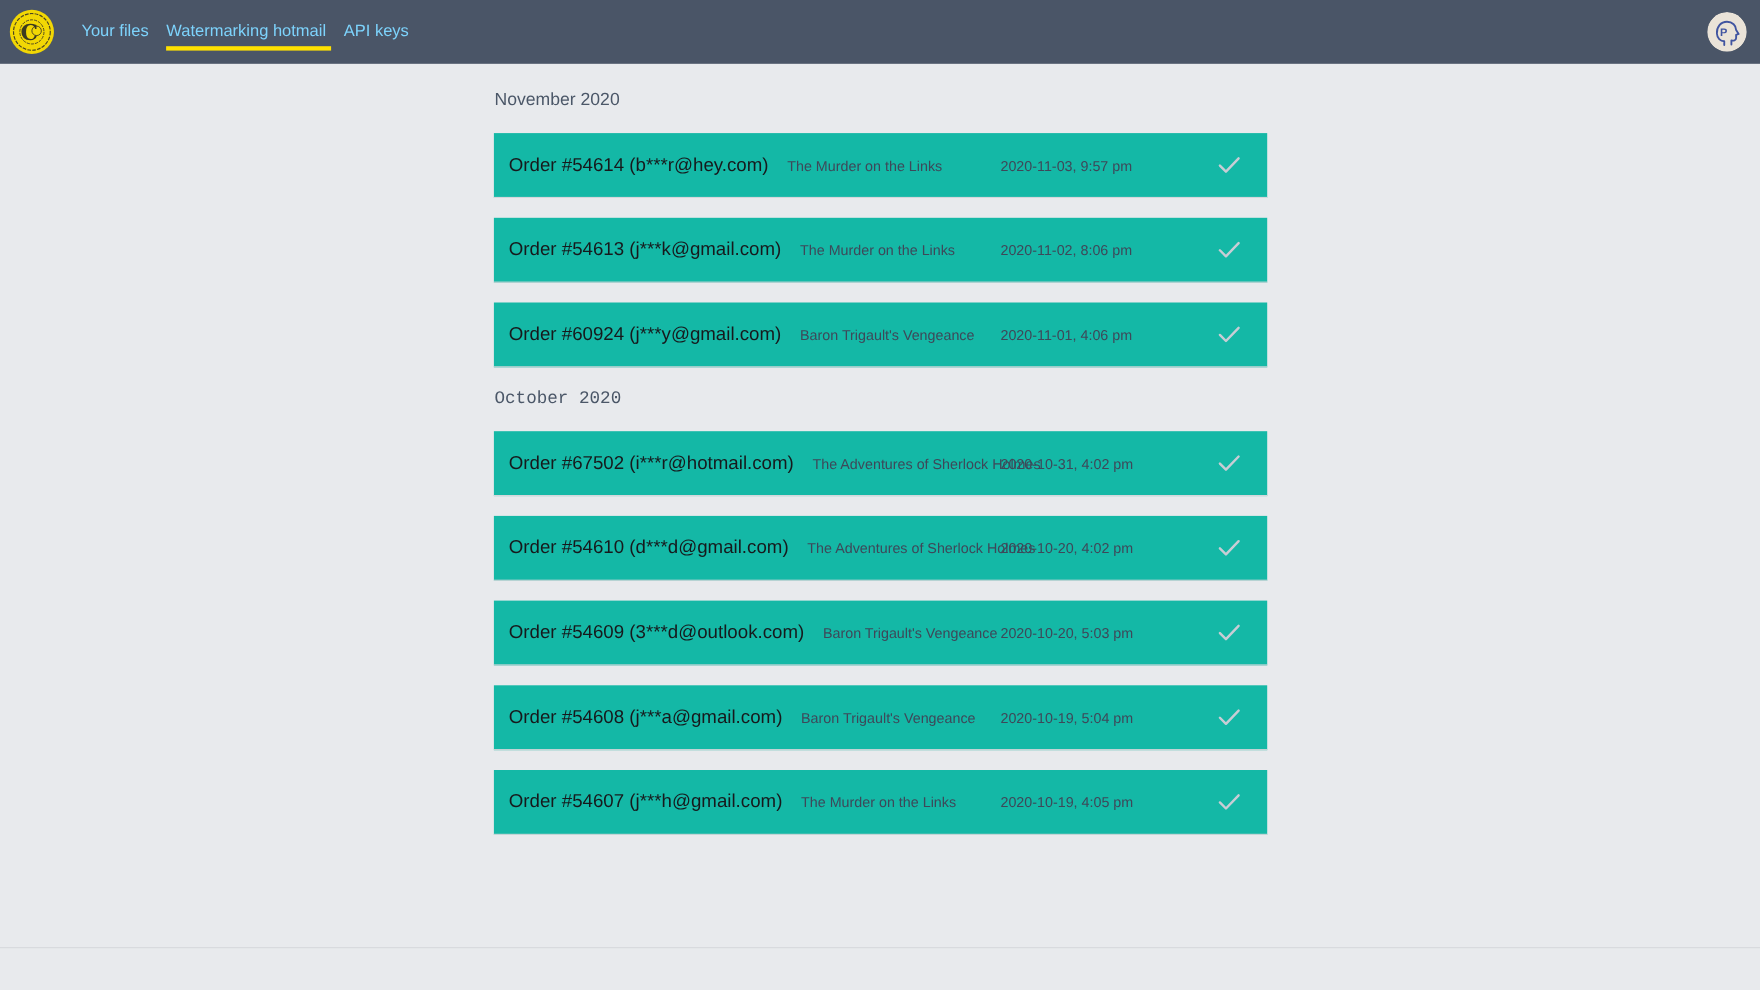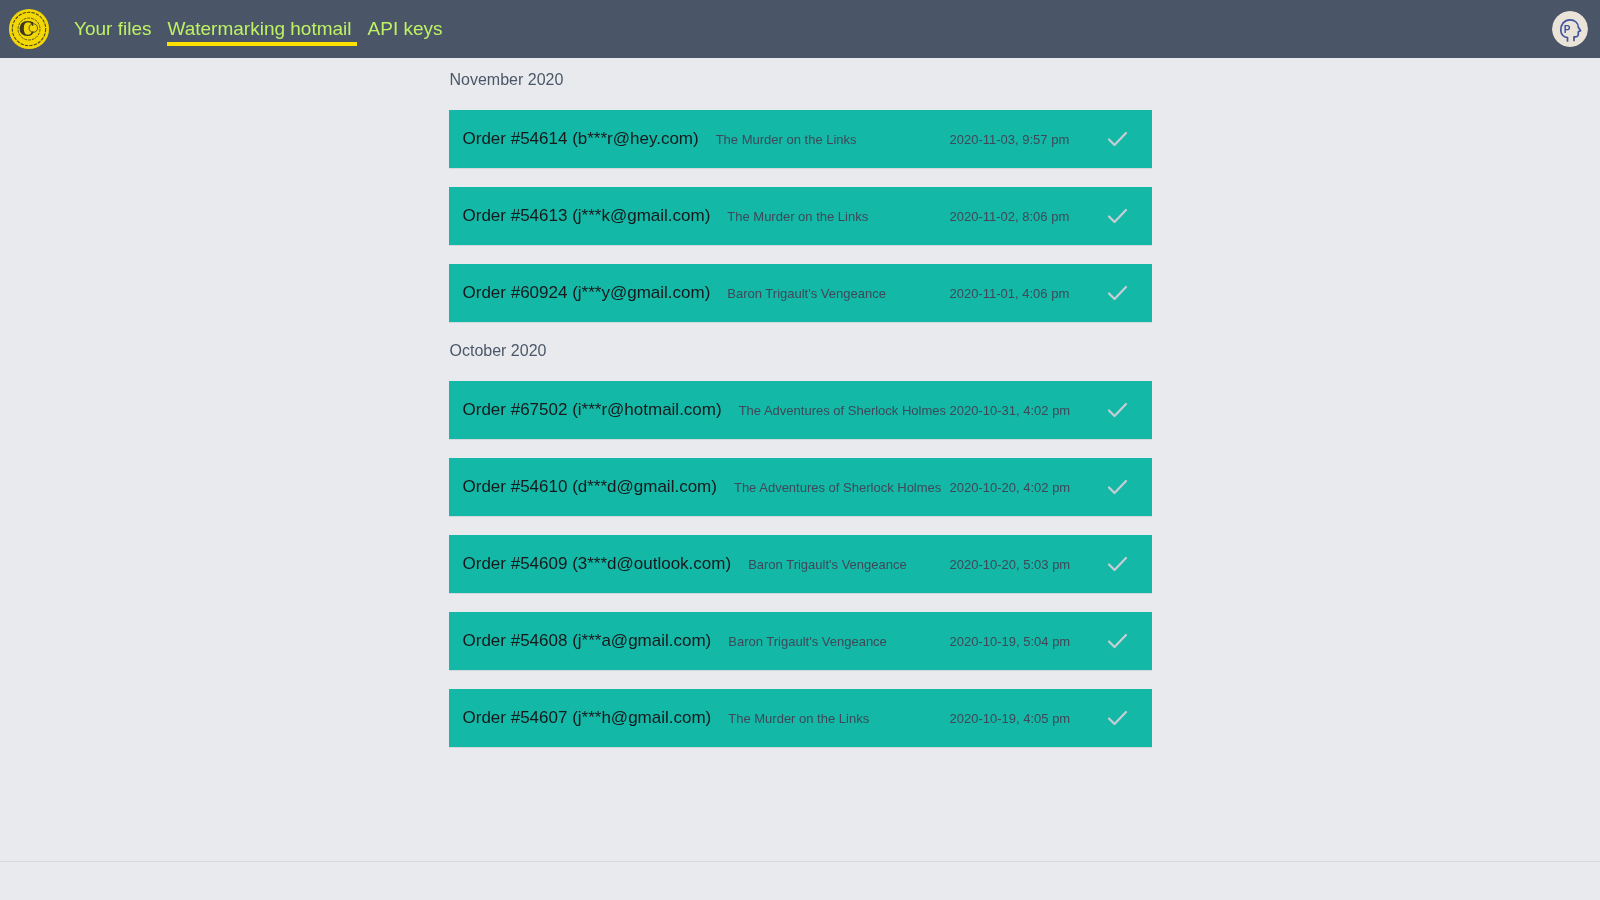--- a/index.html
+++ b/index.html
@@ -21,22 +21,22 @@
   }
   .brand-logo {
     width: 42px; height: 42px;
     margin-right: 24px;
     cursor: pointer;
     flex: 0 0 auto;
     display: block;
   }
   .nav { display: flex; align-items: center; height: 100%; }
   .nav-item {
-    color: #bef264;
-    font-size: 19px;
+    color: #7dd3fc;
+    font-size: 15px;
     line-height: 20px;
     margin-right: 16px;
     text-decoration: none;
     position: relative;
     cursor: pointer;
     white-space: nowrap;
   }
   .nav-item.active::after {
     content: "";
     position: absolute;
@@ -48,31 +48,31 @@
     margin-left: auto;
     margin-right: 12px;
     width: 36px; height: 36px;
     border-radius: 50%;
     cursor: pointer;
     flex: 0 0 auto;
     display: block;
   }
 
   
-  .main { padding-top: 12px; border-radius: 10px; }
+  .main { padding-top: 23px; border-radius: 10px; }
   .content { width: 703px; margin: 0 auto; }
 
   .month-label {
     font-size: 16px;
     font-weight: 400;
     color: #4b5768;
     line-height: 20px;
     margin: 0 0 20px 1px;
   }
-  .month-section + .month-section .month-label { margin-top: 16px; }
+  .month-section + .month-section .month-label { margin-top: 16px; font-family: Liberation Mono, monospace; }
 
   .card {
     position: relative;
     height: 59px;
     background: #14b8a6;
     border-bottom: 1px solid #d4d7db;
     margin-bottom: 18px;
     display: flex;
     align-items: center;
     padding-left: 14px;
@@ -84,21 +84,21 @@
     white-space: nowrap;
   }
   .book-title {
     font-size: 13px;
     color: #3e4859;
     margin-left: 17px;
     white-space: nowrap;
   }
   .timestamp {
     position: absolute;
-    left: 501px;
+    left: 461px;
     font-size: 13px;
     color: #3e4859;
     white-space: nowrap;
   }
   .check {
     position: absolute;
     left: 658px;
     top: 50%;
     transform: translateY(-50%);
     width: 21px; height: 17px;

